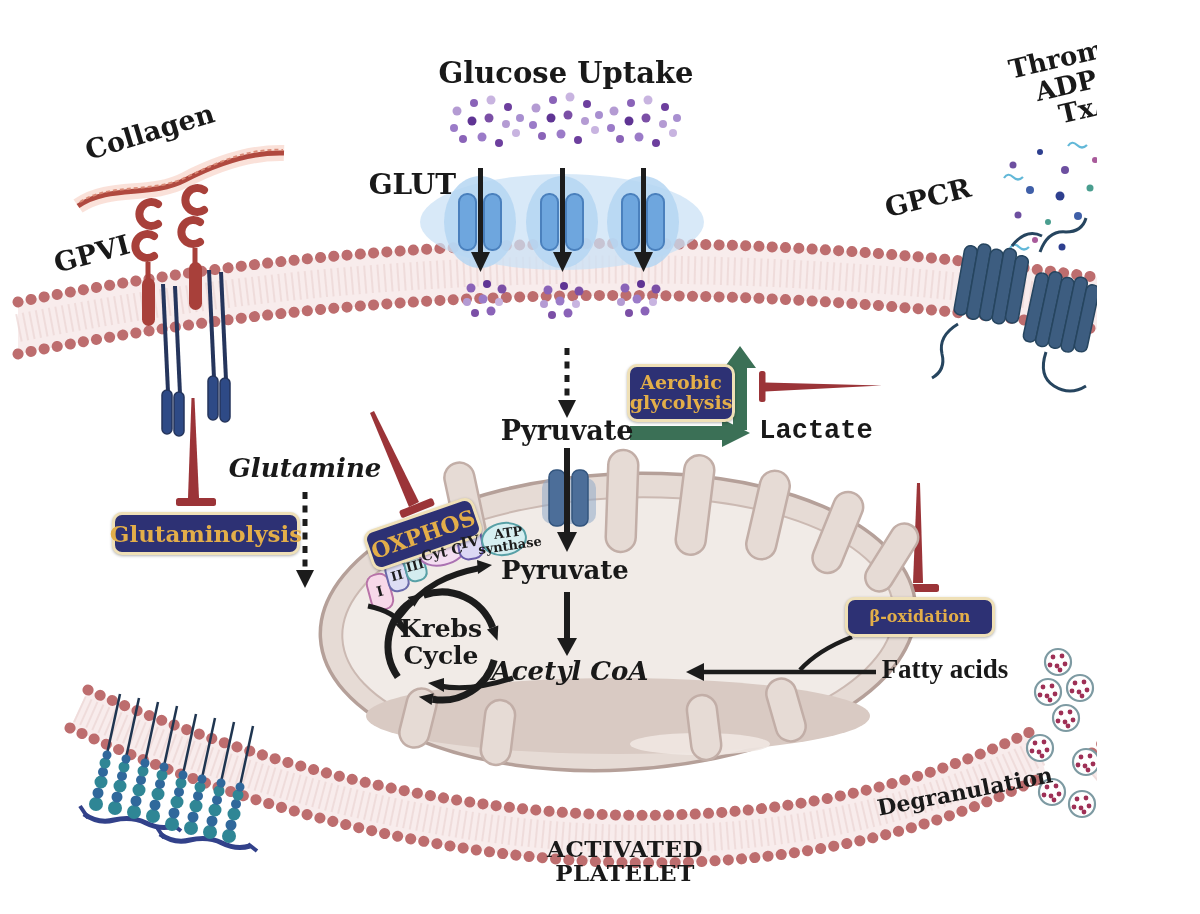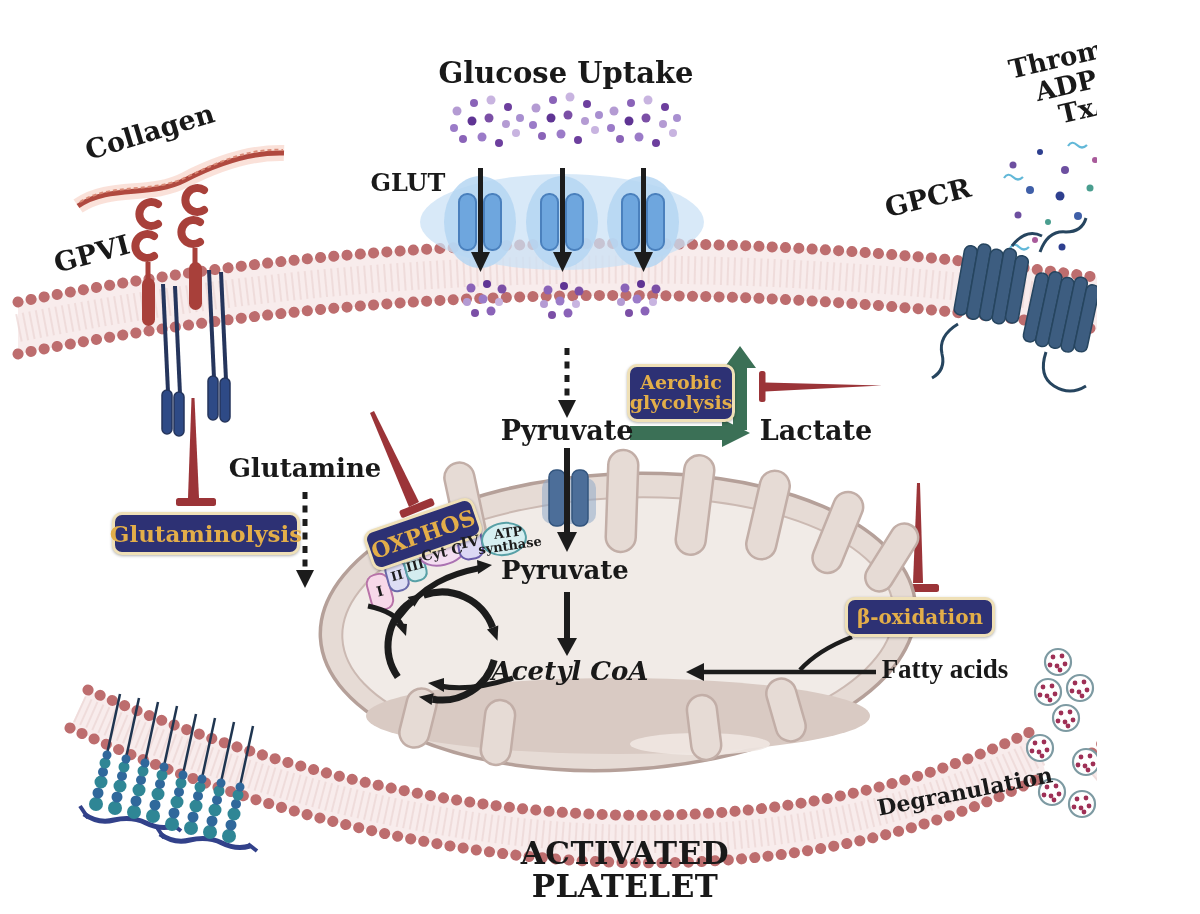--- a/index.html
+++ b/index.html
@@ -312,49 +312,53 @@
     <use href="#granule" xlink:href="#granule" transform="translate(1080,688)"></use>
     <use href="#granule" xlink:href="#granule" transform="translate(1066,718)"></use>
     <use href="#granule" xlink:href="#granule" transform="translate(1040,748)"></use>
     <use href="#granule" xlink:href="#granule" transform="translate(1086,762)"></use>
     <use href="#granule" xlink:href="#granule" transform="translate(1052,792)"></use>
     <use href="#granule" xlink:href="#granule" transform="translate(1082,804)"></use>
   </g>
 </svg>
 
 <div class="lbl" style="left:426px;top:58px;width:280px;font-size:29px;">Glucose Uptake</div>
-<div class="lbl" style="left:360px;top:170px;width:96px;font-size:24px;text-align:center;">GLUT</div>
+<div class="lbl" style="left:360px;top:170px;width:96px;font-size:28px;text-align:right;">GLUT</div>
 <div class="lbl" style="left:70px;top:118px;width:160px;font-size:27px;transform:rotate(-17deg);">Collagen</div>
 <div class="lbl" style="left:42px;top:240px;width:100px;font-size:27px;transform:rotate(-15deg);">GPVI</div>
 <div class="lbl" style="left:991px;top:40px;width:190px;font-size:26px;transform:rotate(-13deg);">
   <div>Thrombin</div>
   <div>ADP or</div>
   <div><span>TxA</span><sub>2</sub></div>
 </div>
 <div class="lbl" style="left:868px;top:184px;width:120px;font-size:27px;transform:rotate(-14deg);">GPCR</div>
 <div class="lbl" style="left:467px;top:417px;width:200px;font-size:27px;">Pyruvate</div>
-<div class="lbl" style="left:741px;top:417px;width:150px;font-size:27px;">Lactate</div>
-<div class="lbl" style="left:225px;top:455px;width:160px;font-size:26px;">Glutamine</div>
+<div class="lbl" style="left:741px;top:417px;width:150px;font-size:27px;font-family:Liberation Mono, monospace;">Lactate</div>
+<div class="lbl" style="left:225px;top:455px;width:160px;font-size:26px;font-style:italic;">Glutamine</div>
 <div class="lbl" style="left:465px;top:557px;width:200px;font-size:26px;">Pyruvate</div>
 <div class="lbl" style="left:470px;top:658px;width:200px;font-size:26px;font-style:italic;">Acetyl CoA</div>
+<div class="lbl" style="left:381px;top:616px;width:120px;font-size:25px;">
+  <div>Krebs</div>
+  <div>Cycle</div>
+</div>
 <div class="clabel" style="left:474px;top:526px;width:70px;font-size:13px;transform:rotate(-8deg);">
   <div>ATP</div>
   <div>synthase</div>
 </div>
 <div class="lbl" style="left:845px;top:655px;width:200px;font-size:27px;font-family:Liberation Serif, serif;">Fatty acids</div>
 <div class="lbl" style="left:875px;top:780px;width:180px;font-size:22px;transform:rotate(-11deg);">Degranulation</div>
-<div class="lbl" style="left:475px;top:837px;width:300px;font-size:31px;letter-spacing:.5px;">ACTIVATED PLATELET</div>
+<div class="lbl" style="left:475px;top:837px;width:300px;font-size:23px;letter-spacing:.5px;">ACTIVATED PLATELET</div>
 
 <div class="badge" style="left:627px;top:364px;width:102px;height:52px;font-size:19px;">
   <div>Aerobic</div>
   <div>glycolysis</div>
 </div>
 <div class="badge" style="left:112px;top:512px;width:182px;height:37px;font-size:23px;">Glutaminolysis</div>
 <div class="badge" style="left:365px;top:513px;width:110px;height:36px;font-size:22px;transform:rotate(-19deg);">OXPHOS</div>
-<div class="badge" style="left:845px;top:597px;width:144px;height:34px;font-size:20px;">β-oxidation</div>
+<div class="badge" style="left:845px;top:597px;width:144px;height:34px;font-size:16px;">β-oxidation</div>
 
 <div class="clabel" style="left:372px;top:584px;width:16px;font-size:14px;transform:rotate(-15deg);">I</div>
 <div class="clabel" style="left:388px;top:569px;width:18px;font-size:13px;transform:rotate(-15deg);">II</div>
 <div class="clabel" style="left:405px;top:559px;width:20px;font-size:13px;transform:rotate(-15deg);">III</div>
 <div class="clabel" style="left:420px;top:545px;width:44px;font-size:14px;transform:rotate(-12deg);">Cyt C</div>
 <div class="clabel" style="left:458px;top:535px;width:24px;font-size:15px;transform:rotate(-10deg);">IV</div>
 
 </div>
 
 </body></html>

